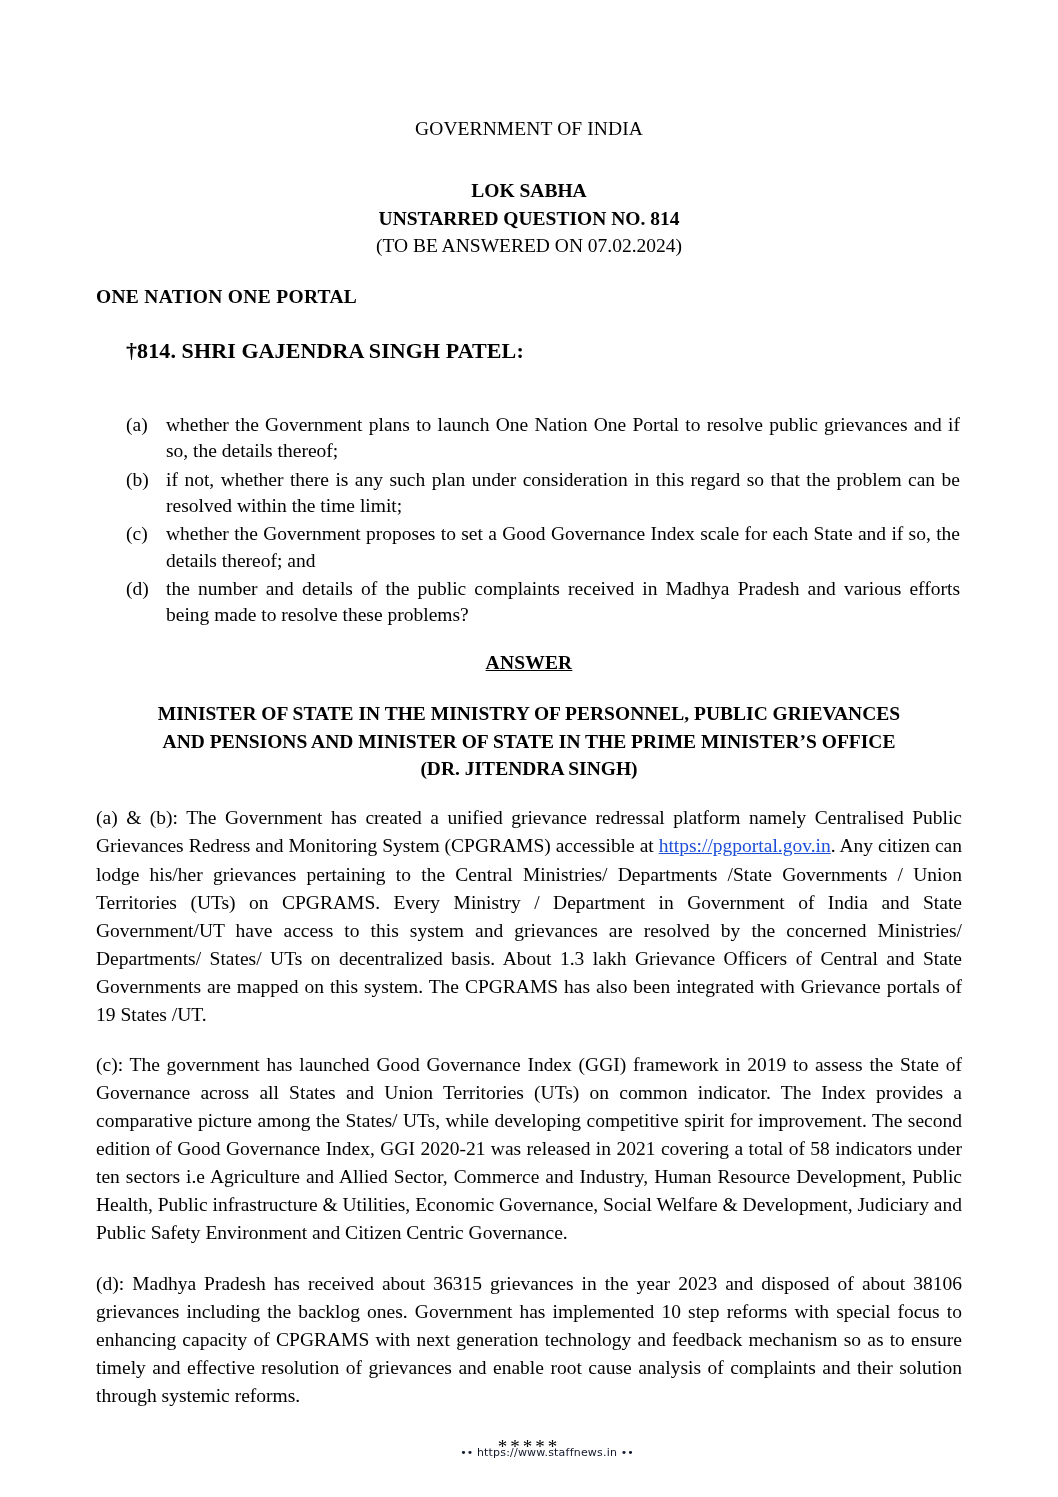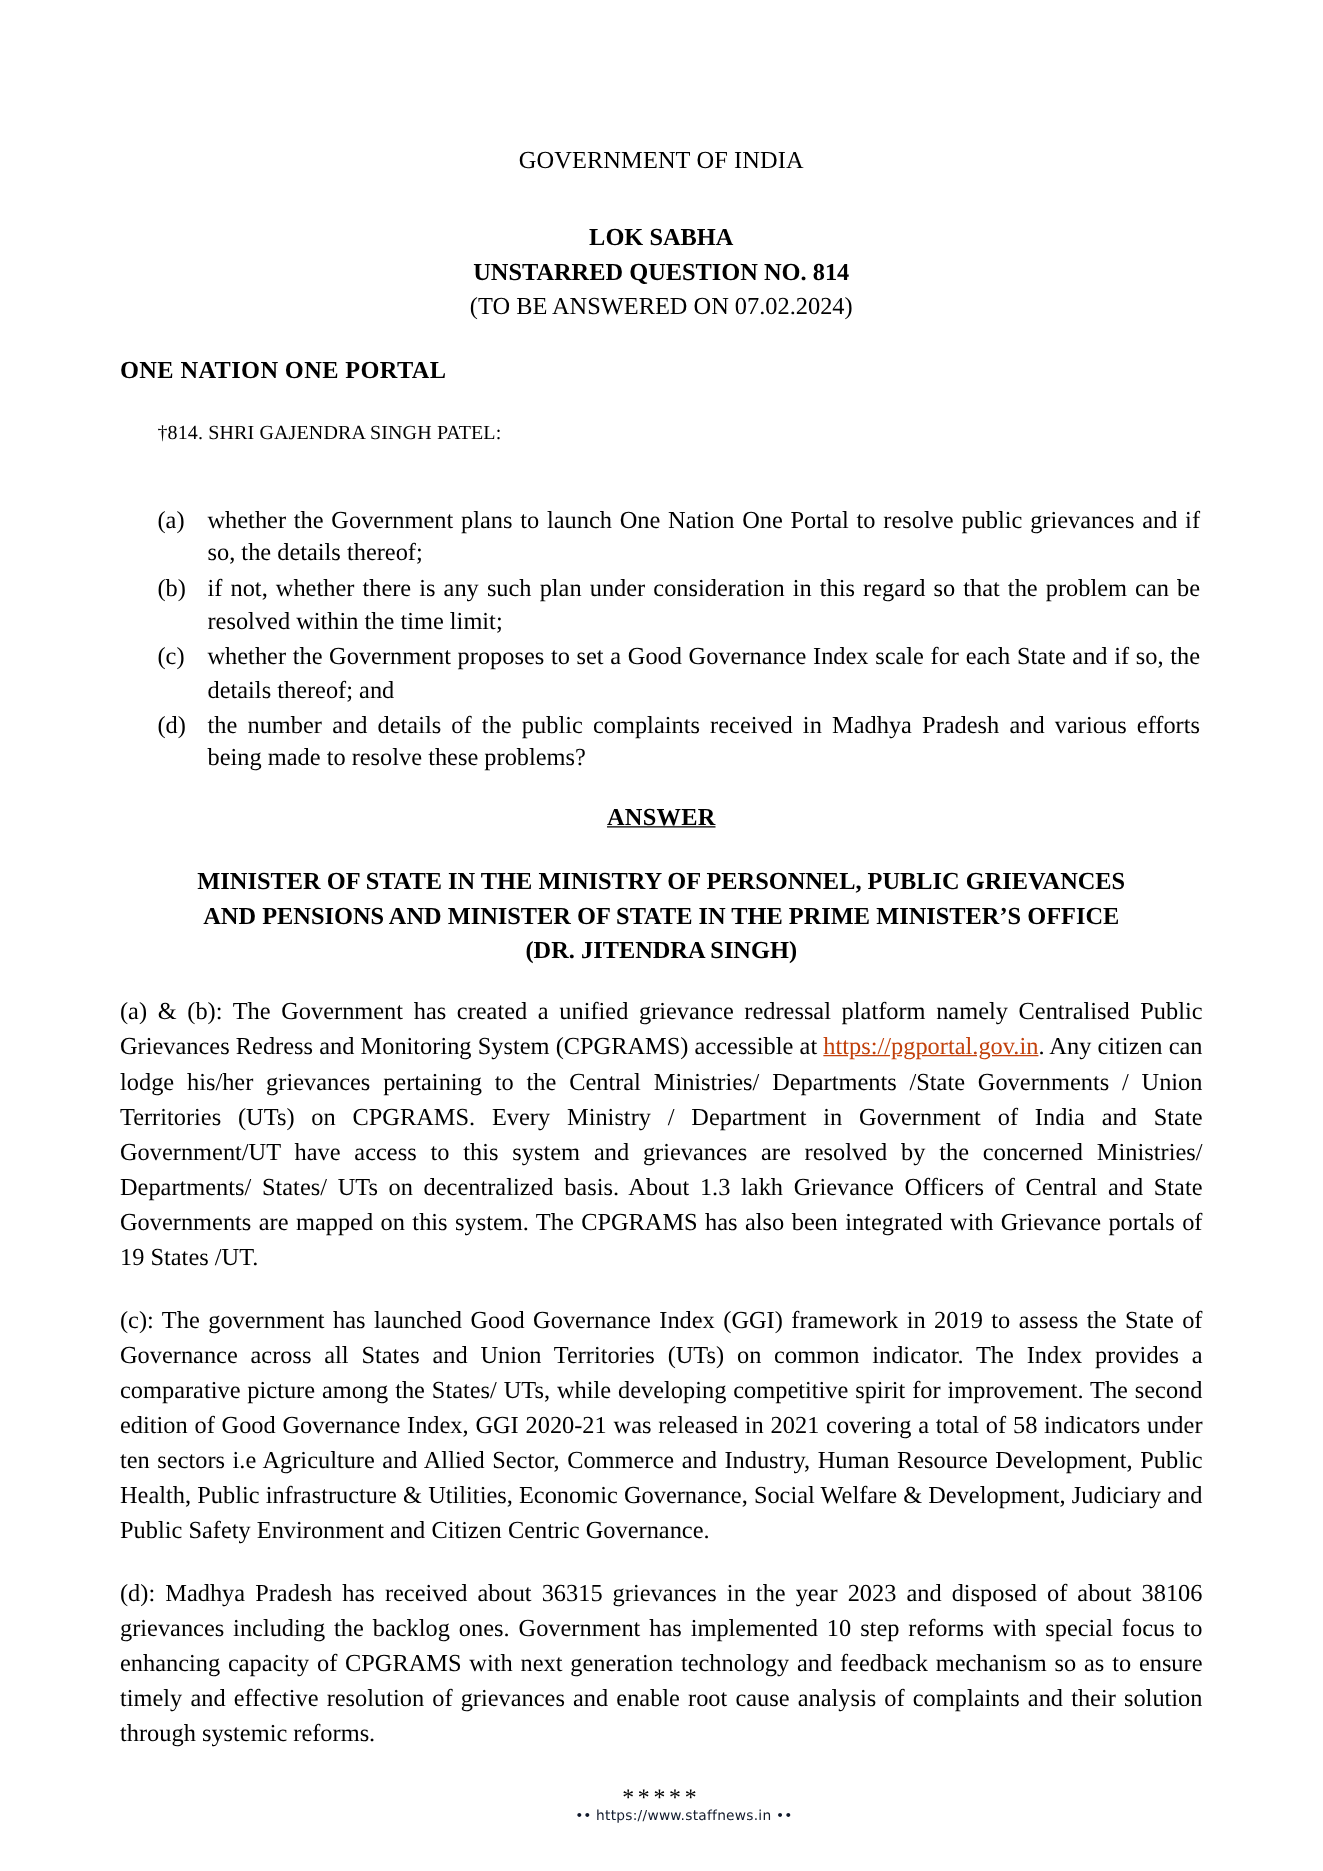--- a/index.html
+++ b/index.html
@@ -41,22 +41,22 @@
   .lok .sub {
     font-weight: normal;
   }
   .title {
     text-align: left;
     font-size: 19.5px;
     font-weight: bold;
     letter-spacing: 0.3px;
   }
   .asker {
-    font-size: 16px;
-    font-weight: normal;
+    font-size: 22px;
+    font-weight: bold;
     margin-left: 30px;
     letter-spacing: 0.1px;
   }
   .willthe {
     font-size: 19.5px;
     margin-left: 100px;
   }
   .qlist {
     margin-top: 22px;
   }
@@ -93,21 +93,21 @@
     padding: 0 6px;
   }
   .para {
     font-size: 19.5px;
     line-height: 1.44;
     text-align: justify;
     text-justify: inter-word;
     margin-top: 22px;
   }
   .para a {
-    color: #c2410c;
+    color: #1d4ed8;
     text-decoration: underline;
   }
   .stars {
     text-align: center;
     font-size: 19px;
     letter-spacing: 3px;
     margin-top: 26px;
   }
   .footer {
     position: absolute;

